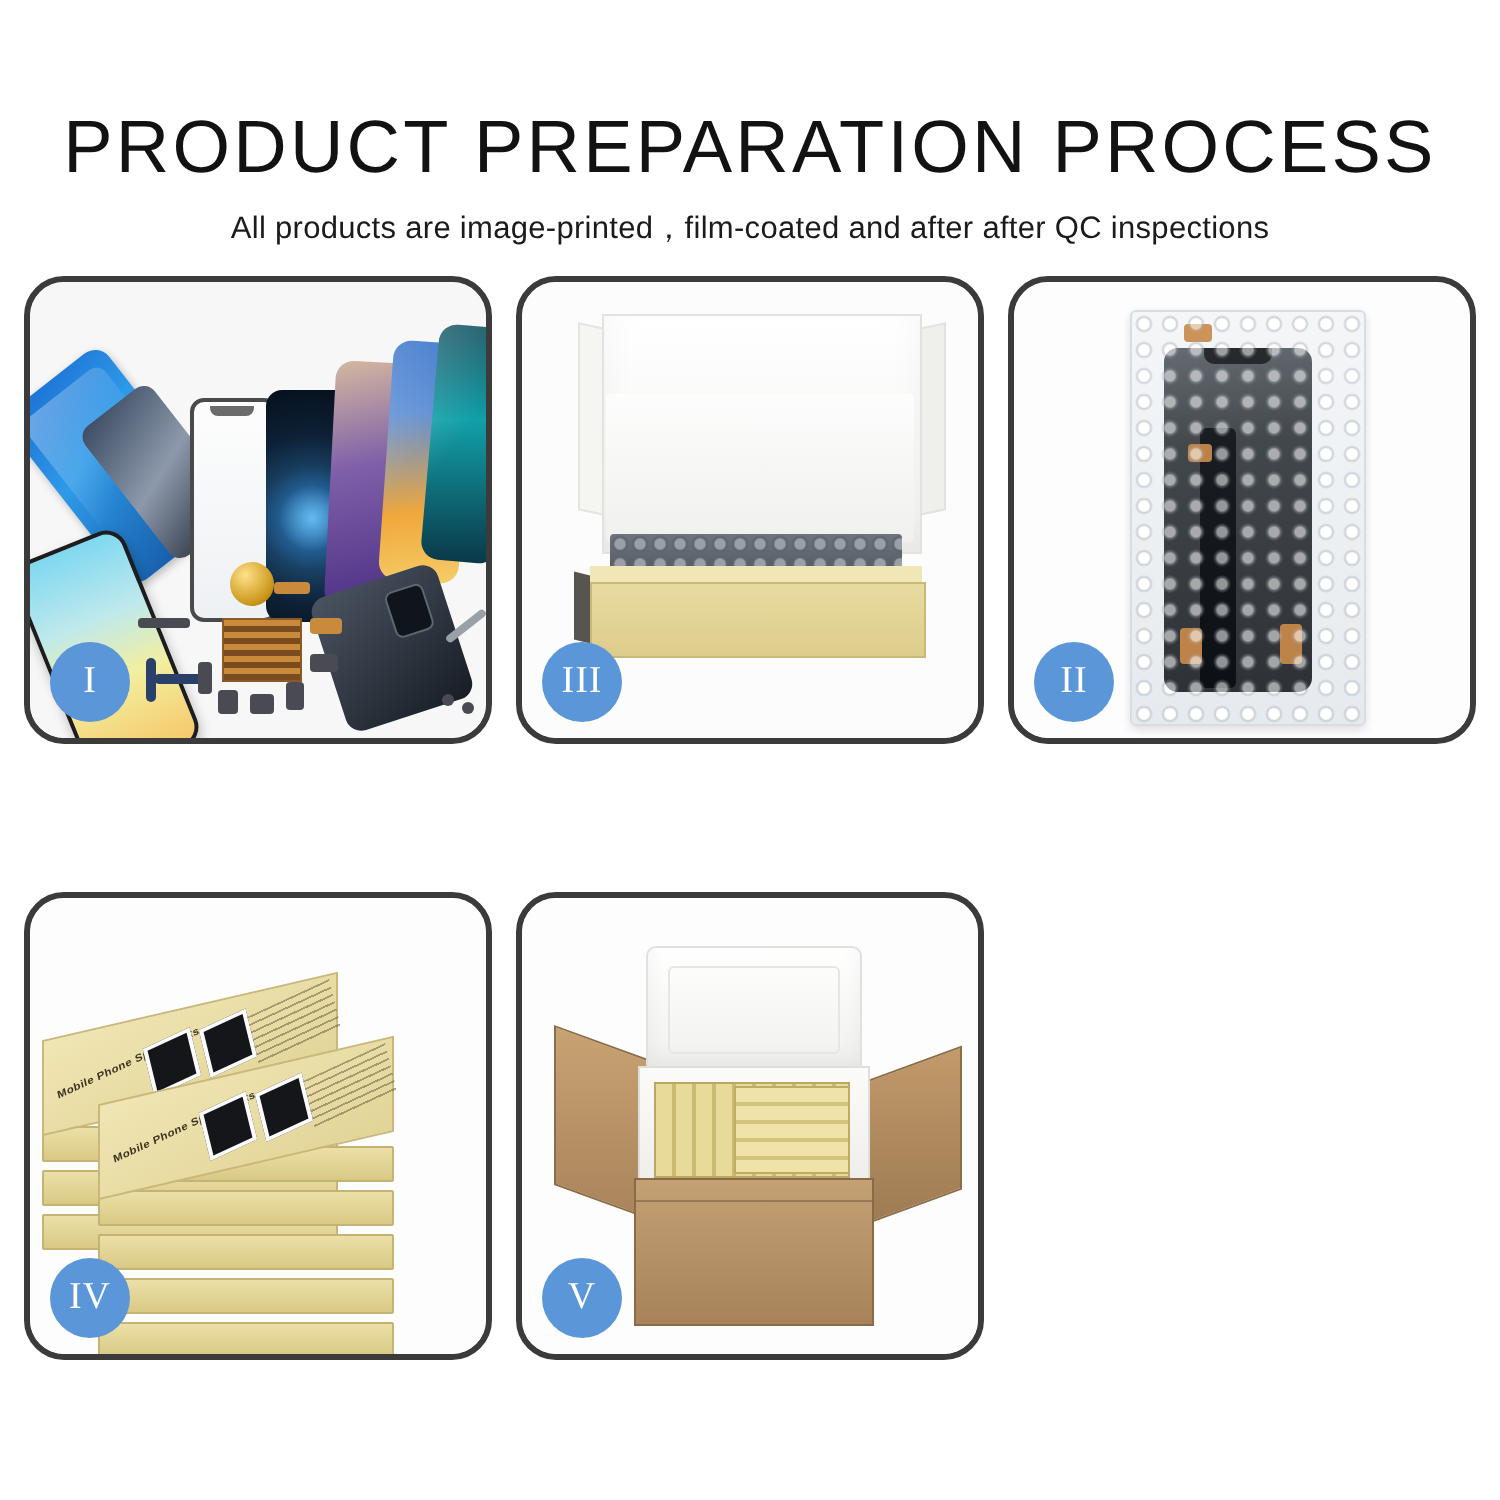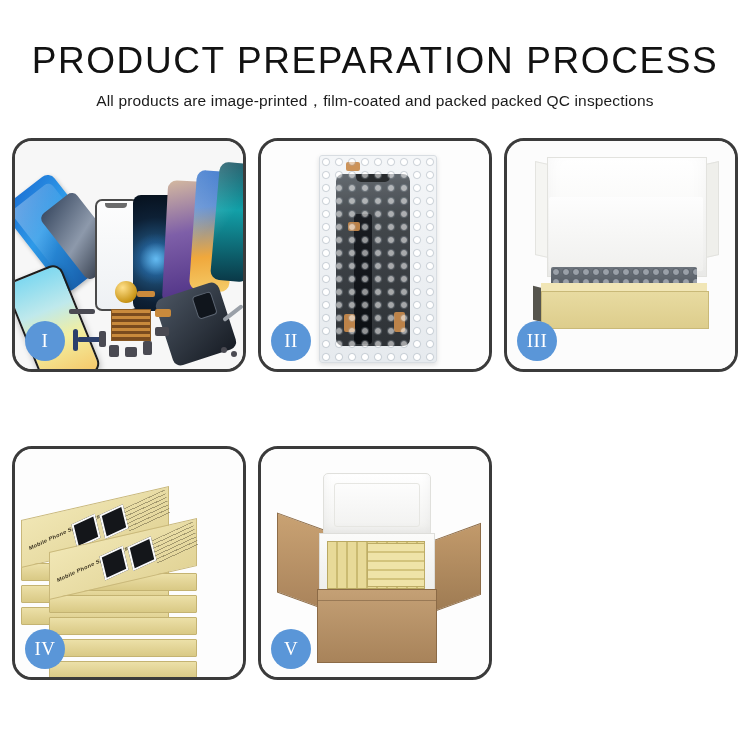--- a/index.html
+++ b/index.html
@@ -16,21 +16,21 @@
   }
   .page {
     width: 750px;
     height: 750px;
     position: relative;
     background: #ffffff;
   }
 
   
   .header {
-    padding-top: 42px;
+    padding-top: 55px;
     text-align: center;
   }
   .title {
     font-family: "Liberation Sans", sans-serif;
     font-size: 37px;
     letter-spacing: 1.6px;
     color: #121212;
     font-weight: 400;
     line-height: 1.05;
     margin: 0;
@@ -397,21 +397,21 @@
     position:absolute; background: rgba(90,66,40,.45);
   }
 </style>
 </head>
 <body>
 
 <div class="page">
 
   <div class="header">
     <h1 class="title">PRODUCT PREPARATION PROCESS</h1>
-    <p class="subtitle">All products are image-printed，film-coated and packed packed QC inspections</p>
+    <p class="subtitle">All products are image-printed，film-coated and after after QC inspections</p>
   </div>
 
   <div class="grid">
 
     <div class="panel">
       <div class="panel-inner p1">
         <div class="ph-film"></div>
         <div class="ph-film2"></div>
         <div class="ph-glass"></div>
         <div class="ph-dark"></div>
@@ -433,49 +433,49 @@
         <div class="dot" style="left:122px;top:150px;width:18px;height:6px;background:#c98a3c;"></div>
         <div class="dot" style="left:84px;top:190px;width:7px;height:16px;"></div>
         <div class="dot" style="left:206px;top:170px;width:24px;height:4px;background:#9aa0a8;transform:rotate(-38deg);"></div>
         <div class="dot" style="left:206px;top:206px;width:6px;height:6px;border-radius:50%;"></div>
         <div class="dot" style="left:216px;top:210px;width:6px;height:6px;border-radius:50%;"></div>
       </div>
       <div class="badge">I</div>
     </div>
 
     <div class="panel">
+      <div class="panel-inner p3">
+        <div class="b3-lid-l"></div>
+        <div class="b3-lid-r"></div>
+        <div class="b3-lid"></div>
+        <div class="b3-foam"></div>
+        <div class="b3-fill"></div>
+        <div class="b3-base-side"></div>
+        <div class="b3-base-top"></div>
+        <div class="b3-base-front"></div>
+      </div>
+      <div class="badge">III</div>
+    </div>
+
+    <div class="panel">
       <div class="panel-inner p2">
         <div class="bw-bag">
           <div class="bw-screen"></div>
           <div class="bw-flex"></div>
           <div class="bw-tape" style="left:26px;top:6px;width:14px;height:9px;"></div>
           <div class="bw-tape" style="left:28px;top:66px;width:12px;height:9px;"></div>
           <div class="bw-tape" style="left:24px;top:158px;width:11px;height:18px;"></div>
           <div class="bw-tape" style="left:74px;top:156px;width:11px;height:20px;"></div>
           <div class="bw-overlay"></div>
         </div>
       </div>
       <div class="badge">II</div>
     </div>
 
     <div class="panel">
-      <div class="panel-inner p3">
-        <div class="b3-lid-l"></div>
-        <div class="b3-lid-r"></div>
-        <div class="b3-lid"></div>
-        <div class="b3-foam"></div>
-        <div class="b3-fill"></div>
-        <div class="b3-base-side"></div>
-        <div class="b3-base-top"></div>
-        <div class="b3-base-front"></div>
-      </div>
-      <div class="badge">III</div>
-    </div>
-
-    <div class="panel">
       <div class="panel-inner p4">
 
         <div class="stackA">
           <div class="sb" style="top:112px;"></div>
           <div class="sb" style="top:90px;"></div>
           <div class="sb" style="top:68px;"></div>
           <div class="sb" style="top:46px;"></div>
           <div class="sb-top" style="top:8px;">
             <span class="sb-label">Mobile Phone Spare Parts</span>
             <span class="sb-win" style="left:52px;top:12px;"></span>

